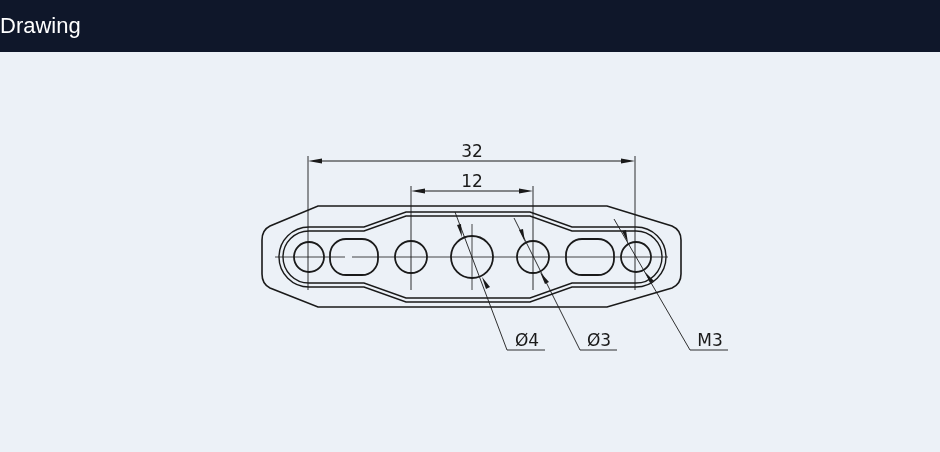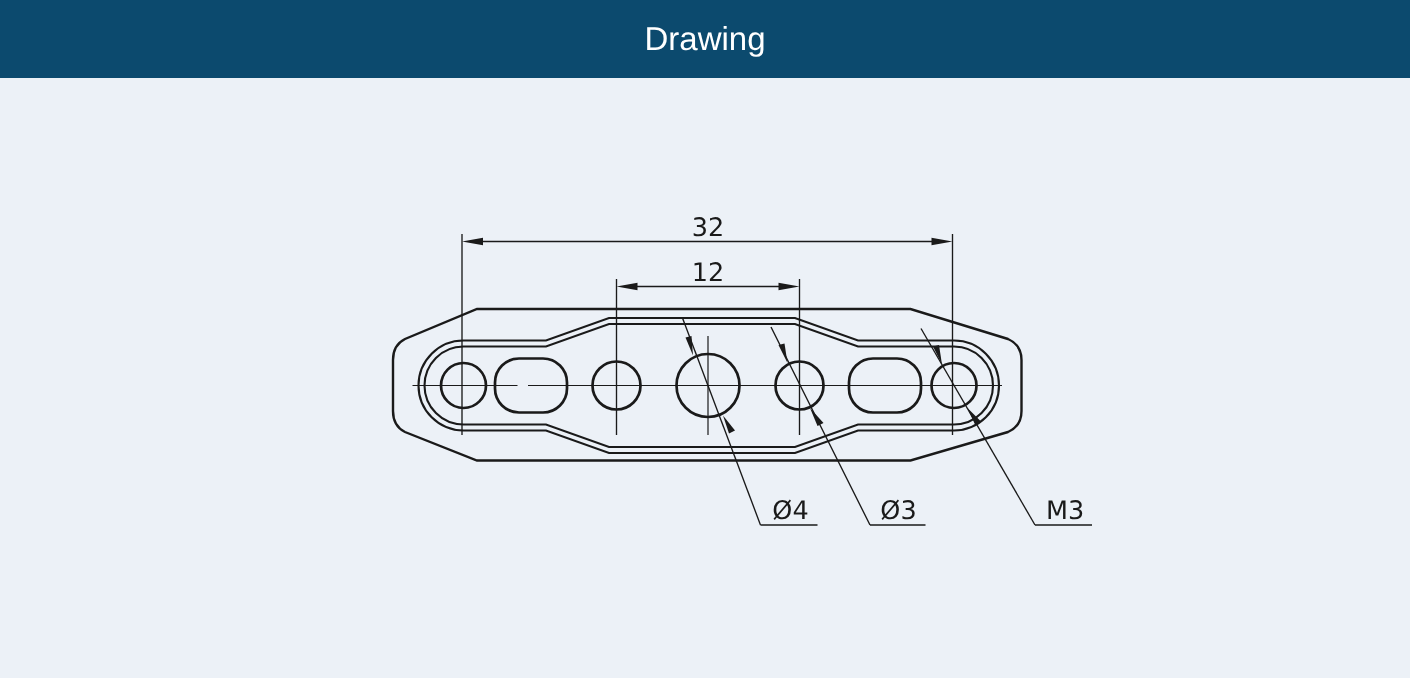--- a/index.html
+++ b/index.html
@@ -3,22 +3,22 @@
   <meta charset="utf-8">
   <style>
     html, body { margin: 0; padding: 0; }
     body {
       width: 940px; height: 452px; overflow: hidden;
       background: #ecf1f7;
       font-family: "DejaVu Sans", sans-serif;
     }
     .header {
       position: absolute; left: 0; top: 0; width: 940px; height: 52px;
-      background: #0c4a6e;
-      display: flex; align-items: center; justify-content: center;
+      background: #0f172a;
+      display: flex; align-items: center; 
     }
     .header-title {
       color: #ffffff; font-family: "Liberation Sans", sans-serif;
       font-size: 22px; letter-spacing: 0px;
     }
     .canvas {
       position: absolute; left: 0; top: 52px; width: 940px; height: 388px;
     }
     svg { position: absolute; left: 0; top: 0; }
     .dimtext {

